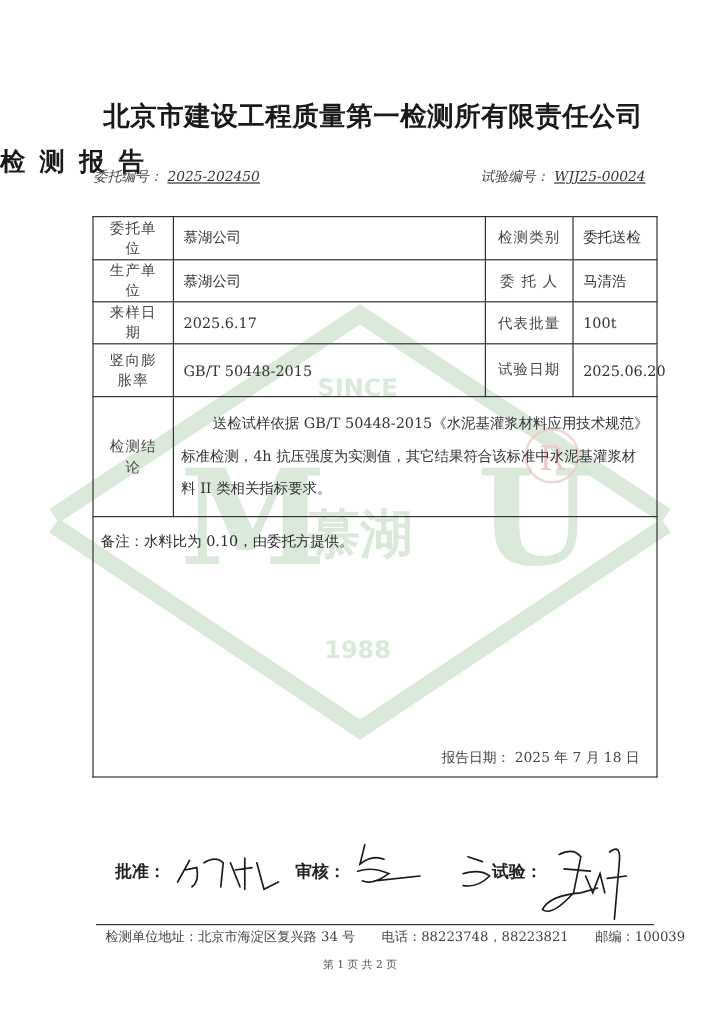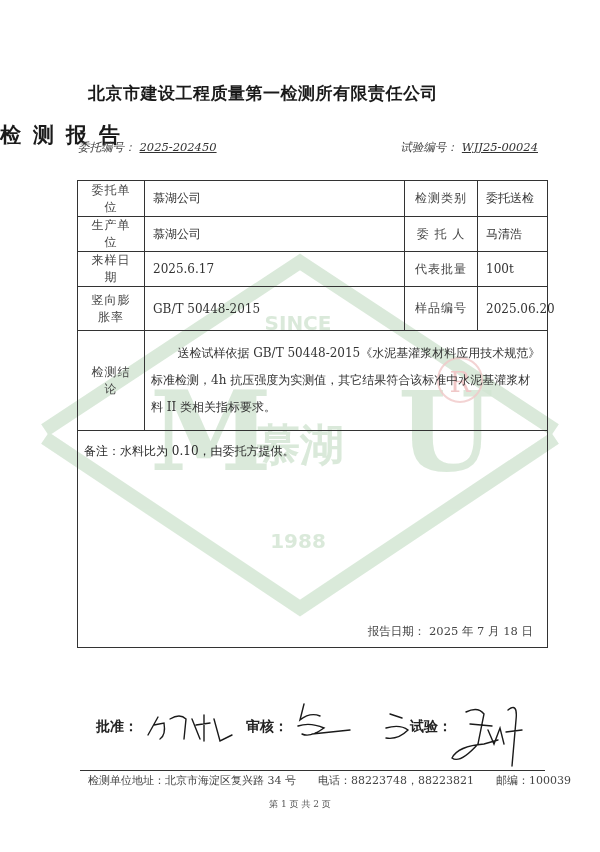--- a/index.html
+++ b/index.html
@@ -3,21 +3,21 @@
   <meta charset="utf-8">
   <style>
     html, body { margin: 0; padding: 0; }
     body {
       width: 600px; height: 852px; background: #ffffff; position: relative; overflow: hidden;
       font-family: "DejaVu Serif", "Liberation Serif", serif; color: #2a2a2a;
     }
     .abs { position: absolute; }
     .company {
       left: 0; width: 526px; top: 82px; text-align: center;
-      font-family: "DejaVu Sans", sans-serif; font-weight: bold; font-size: 17px; color: #1a1a1a; letter-spacing: 0.5px;
+      font-family: "DejaVu Sans", sans-serif; font-weight: bold; font-size: 22px; color: #1a1a1a; letter-spacing: 0.5px; padding-left: 48px;
     }
     .title {
       left: 0; width: 600px; top: 121px; text-align: left;
       font-family: "DejaVu Sans", sans-serif; font-weight: bold; font-size: 21px; color: #1a1a1a; letter-spacing: 12px;
     }
     .meta { top: 140px; font-size: 11.5px; color: #444; font-style: italic; }
     .meta .val { text-decoration: underline; color: #333; padding: 0 4px; }
     .meta-left { left: 78px; }
     .meta-right { right: 58px; }
 
@@ -98,21 +98,21 @@
   </tr>
   <tr style="height:35px">
     <td class="label">来样日期</td>
     <td class="value">2025.6.17</td>
     <td class="label">代表批量</td>
     <td class="value">100t</td>
   </tr>
   <tr style="height:44px">
     <td class="label">竖向膨胀率</td>
     <td class="value">GB/T 50448-2015</td>
-    <td class="label">样品编号</td>
+    <td class="label">试验日期</td>
     <td class="value">2025.06.20</td>
   </tr>
   <tr style="height:100px">
     <td class="label">检测结论</td>
     <td class="value concl" colspan="3"><span class="indent"></span><span>送检试样依据 GB/T 50448-2015《水泥基灌浆材料应用技术规范》标准检测，4h 抗压强度为实测值，其它结果符合该标准中水泥基灌浆材料 II 类相关指标要求。</span></td>
   </tr>
   <tr>
     <td colspan="4" class="notes-cell" style="height:204px">
       <div>备注：水料比为 0.10，由委托方提供。</div>
       <div class="report-date"><span>报告日期：</span> <span>2025 年 7 月 18 日</span></div>

